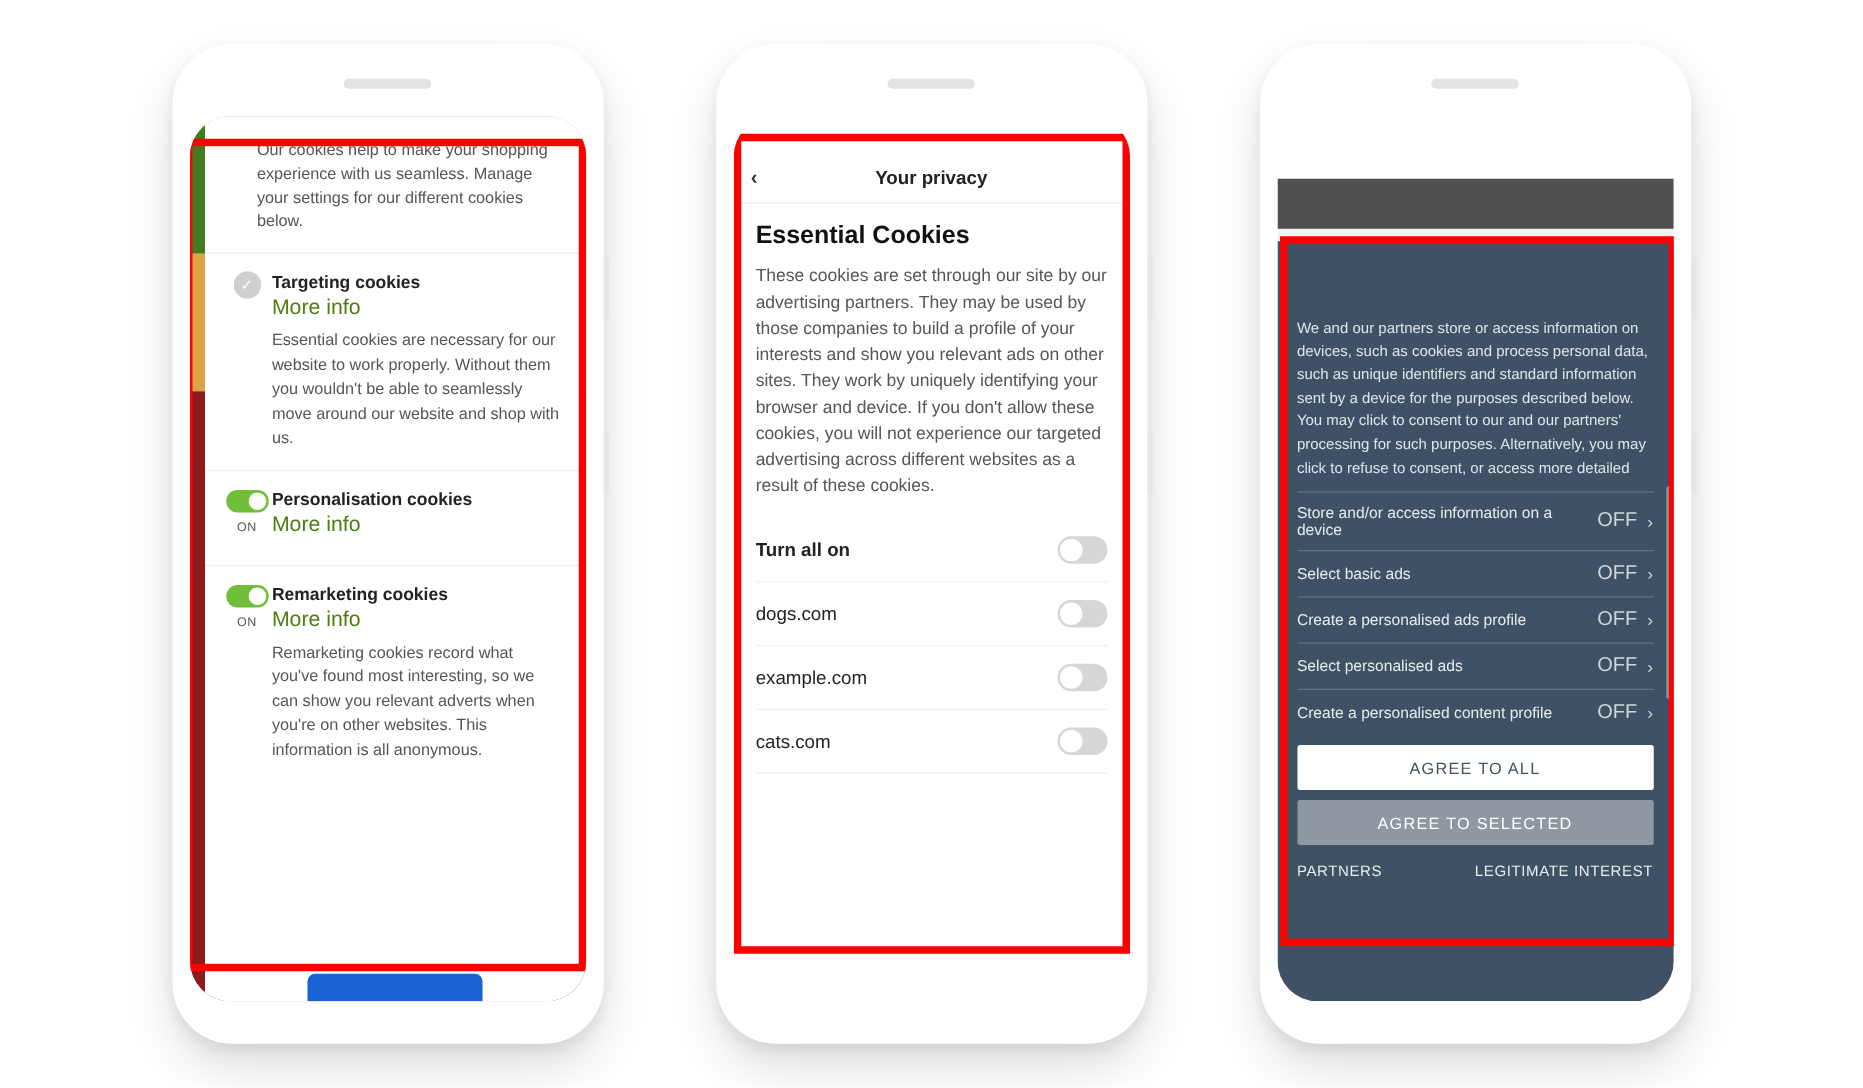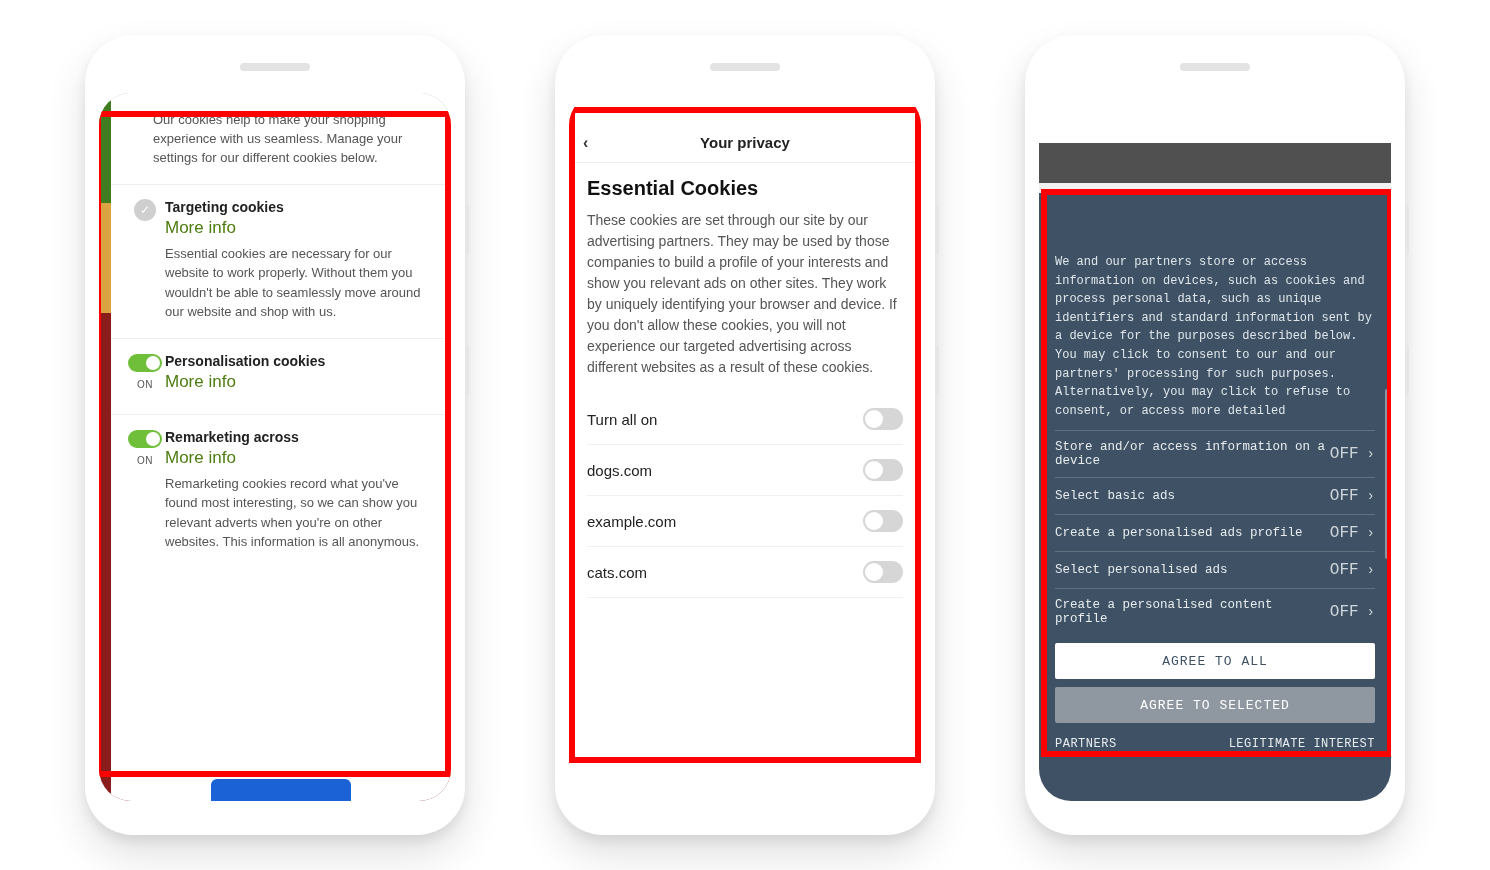--- a/index.html
+++ b/index.html
@@ -9,21 +9,21 @@
     width: 1490px;
     height: 870px;
     display: flex;
     justify-content: center;
     align-items: center;
     gap: 90px;
     padding: 20px;
   }
   
   .phone {
-    width: 380px;
+    width: 345px;
     height: 800px;
     background: #fff;
     border-radius: 48px;
     position: relative;
     box-shadow: 0 20px 40px rgba(0,0,0,0.12), 0 6px 12px rgba(0,0,0,0.08);
     padding: 14px;
   }
   .phone::before { 
     content: "";
     position: absolute;
@@ -104,21 +104,21 @@
     font-weight:700; font-size:15px; color:#222;
   }
   .p2-back { position:absolute; left:14px; font-size:16px; color:#333; cursor:pointer;}
   .p2-main { padding:14px 18px 0 18px; flex:1; overflow:hidden;}
   .p2-h1 { font-size:20px; font-weight:800; margin-bottom:10px; color:#111;}
   .p2-desc { font-size:14px; line-height:1.5; color:#555; margin-bottom:16px;}
   .p2-item {
     display:flex; justify-content:space-between; align-items:center;
     padding:14px 0; border-bottom:1px solid #f0f0f0; font-size:15px; color:#222;
   }
-  .p2-item.bold { font-weight:400;gap:48px; }
+  .p2-item.bold { font-weight:700;gap:48px; }
   .p2-switch {
     width:40px; height:22px; border-radius:11px; background:#d6d6d6;
     position:relative; cursor:pointer;
   }
   .p2-switch::after {
     content:""; position:absolute; left:2px; top:2px;
     width:18px; height:18px; border-radius:50%; background:#fff;
   }
   .p2-save {
     margin:14px 18px 18px 18px; height:48px; background:#111; color:#fff;
@@ -128,21 +128,21 @@
 
   
   .p3-wrap { position:absolute; inset:0; background:#f2f2f2; }
   .p3-toptext { height:50px; background:#fff; }
   .p3-gray { height:40px; background:#505050;}
   .p3-panel {
     position:absolute; left:0; right:0; top:100px; bottom:0;
     background:#3f5265; color:#e7ecef;
     padding:14px 16px 10px 16px;
     font-size:12px;
-    display:flex; flex-direction:column;font-family:Liberation Mono, monospace;
+    display:flex; flex-direction:column;
   }
   .p3-intro { line-height:1.55; font-size:12px; color:#dfe6eb; margin-bottom:10px; padding-top:46px;}
   .p3-list { }
   .p3-row {
     display:flex; align-items:center; justify-content:flex-end;
     padding:9px 0; border-top:1px solid rgba(255,255,255,0.18);
     font-size:12.5px;
   }
   .p3-row-label { flex:1; }
   .p3-off { color:#cfd6db; font-size:16px; margin-right:8px;}
@@ -202,21 +202,21 @@
         </div>
       </div>
 
       <div class="p1-section">
         <div class="p1-row">
           <div class="p1-ctrl">
             <span class="p1-toggle"></span>
             <div class="p1-onlabel">ON</div>
           </div>
           <div class="p1-body">
-            <div class="p1-title">Remarketing across</div>
+            <div class="p1-title">Remarketing cookies</div>
             <div class="p1-more">More info</div>
             <div class="p1-desc">Remarketing cookies record what you've found most interesting, so we can show you relevant adverts when you're on other websites. This information is all anonymous.</div>
           </div>
         </div>
       </div>
 
       <div class="p1-save"></div>
     </div>
 
     <div class="red-outline" style="top:18px; left:-4px; right:0px; bottom:24px;"></div>

